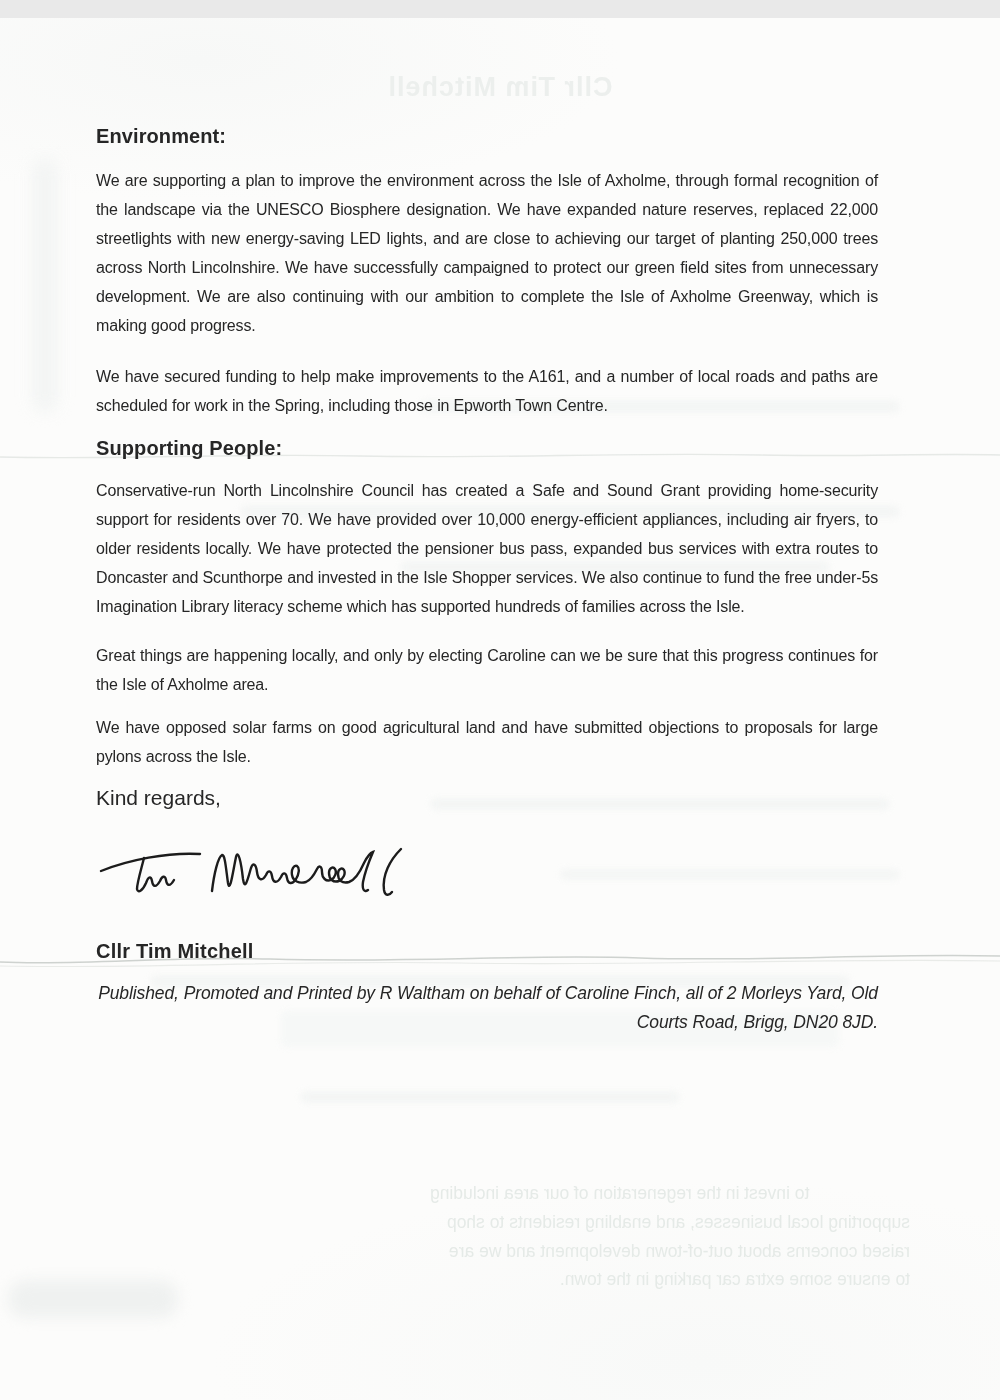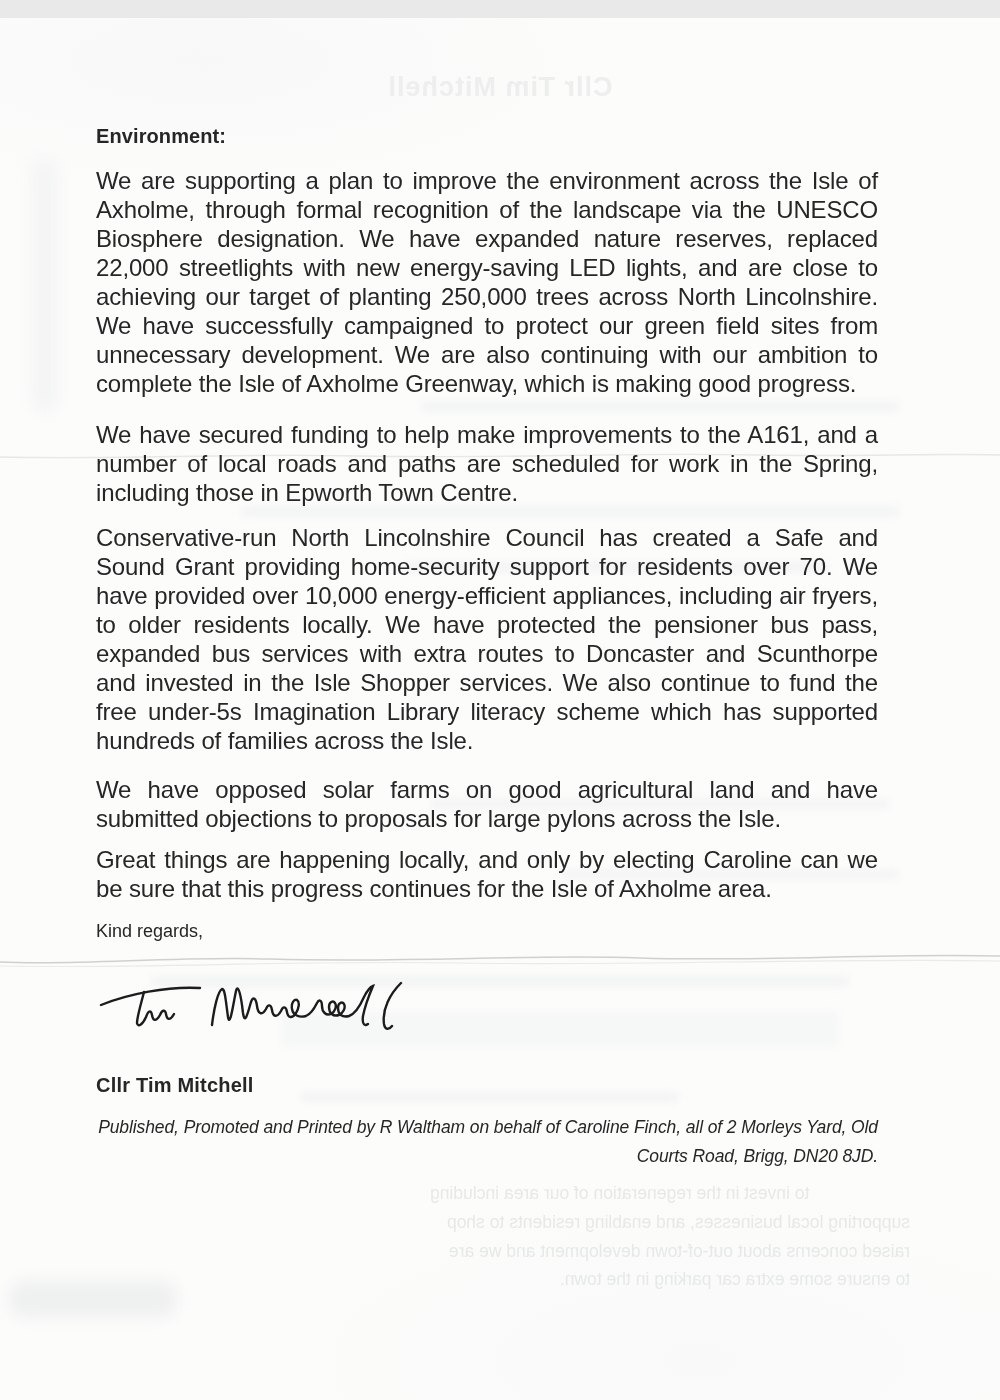--- a/index.html
+++ b/index.html
@@ -71,32 +71,32 @@
   }
   .heading {
     font-size: 20px;
     line-height: 24px;
     font-weight: 700;
     letter-spacing: 0.1px;
     margin: 0 0 18px 0;
   }
   .heading.h2 { margin-bottom: 16px; }
   .para {
-    font-size: 24px;
+    font-size: 16px;
     line-height: 29px;
     letter-spacing: -0.15px;
     text-align: justify;
     margin: 0 0 22px 0;
   }
   .para.p2 { margin-bottom: 16px; }
   .para.p3 { margin-bottom: 20px; }
   .para.p4 { margin-bottom: 12px; }
   .para.p5 { margin-bottom: 14px; }
   .closing {
-    font-size: 18px;
+    font-size: 21px;
     line-height: 29px;
     margin: 0;
     text-align: left;
   }
   .signature-wrap {
     margin-top: 30px;
     margin-bottom: 24px;
     height: 74px;
   }
   .signatory {
@@ -139,23 +139,24 @@
     <path d="M0,16 C80,20 170,10 270,13 C420,17 520,8 640,12 C760,16 880,7 1000,10" fill="none" stroke="#c9cdca" stroke-width="1.5" opacity="0.9"></path>
     <path d="M0,20 C140,23 300,14 460,17 C640,20 820,12 1000,15" fill="none" stroke="#e3e6e4" stroke-width="1.2" opacity="0.8"></path>
   </svg>
 
   <div class="content">
     <p class="heading">Environment:</p>
     <p class="para p1">We are supporting a plan to improve the environment across the Isle of Axholme, through formal recognition of the landscape via the UNESCO Biosphere designation. We have expanded nature reserves, replaced 22,000 streetlights with new energy-saving LED lights, and are close to achieving our target of planting 250,000 trees across North Lincolnshire. We have successfully campaigned to protect our green field sites from unnecessary development.  We are also continuing with our ambition to complete the Isle of Axholme Greenway, which is making good progress.</p>
 
     <p class="para p2">We have secured funding to help make improvements to the A161, and a number of local roads and paths are scheduled for work in the Spring, including those in Epworth Town Centre.</p>
 
+    <p class="heading h2">Supporting People:</p>
     <p class="para p3">Conservative-run North Lincolnshire Council has created a Safe and Sound Grant providing home-security support for residents over 70. We have provided over 10,000 energy-efficient appliances, including air fryers, to older residents locally. We have protected the pensioner bus pass, expanded bus services with extra routes to Doncaster and Scunthorpe and invested in the Isle Shopper services. We also continue to fund the free under-5s Imagination Library literacy scheme which has supported hundreds of families across the Isle.</p>
+    <p class="para p5">Great things are happening locally, and only by electing Caroline can we be sure that this progress continues for the Isle of Axholme area.</p>
     <p class="para p4">We have opposed solar farms on good agricultural land and have submitted objections to proposals for large pylons across the Isle.</p>
-    <p class="para p5">Great things are happening locally, and only by electing Caroline can we be sure that this progress continues for the Isle of Axholme area.</p>
 
     <p class="closing">Kind regards,</p>
 
     <div class="signature-wrap">
       <svg width="345" height="74" viewBox="0 0 345 74" role="img" aria-label="Tim Mitchell">
         <g fill="none" stroke="#1c1c1c" stroke-width="2.4" stroke-linecap="round">
 
           <path d="M5,29 C32,18 72,10 104,12"></path>
 
           <path d="M48,16 C45,28 41,41 41,47 C42,52 47,48 50,41 C52,35 55,33 56,39 C57,45 60,46 64,39 C66,34 69,33 70,38 C71,44 74,45 78,38"></path>

